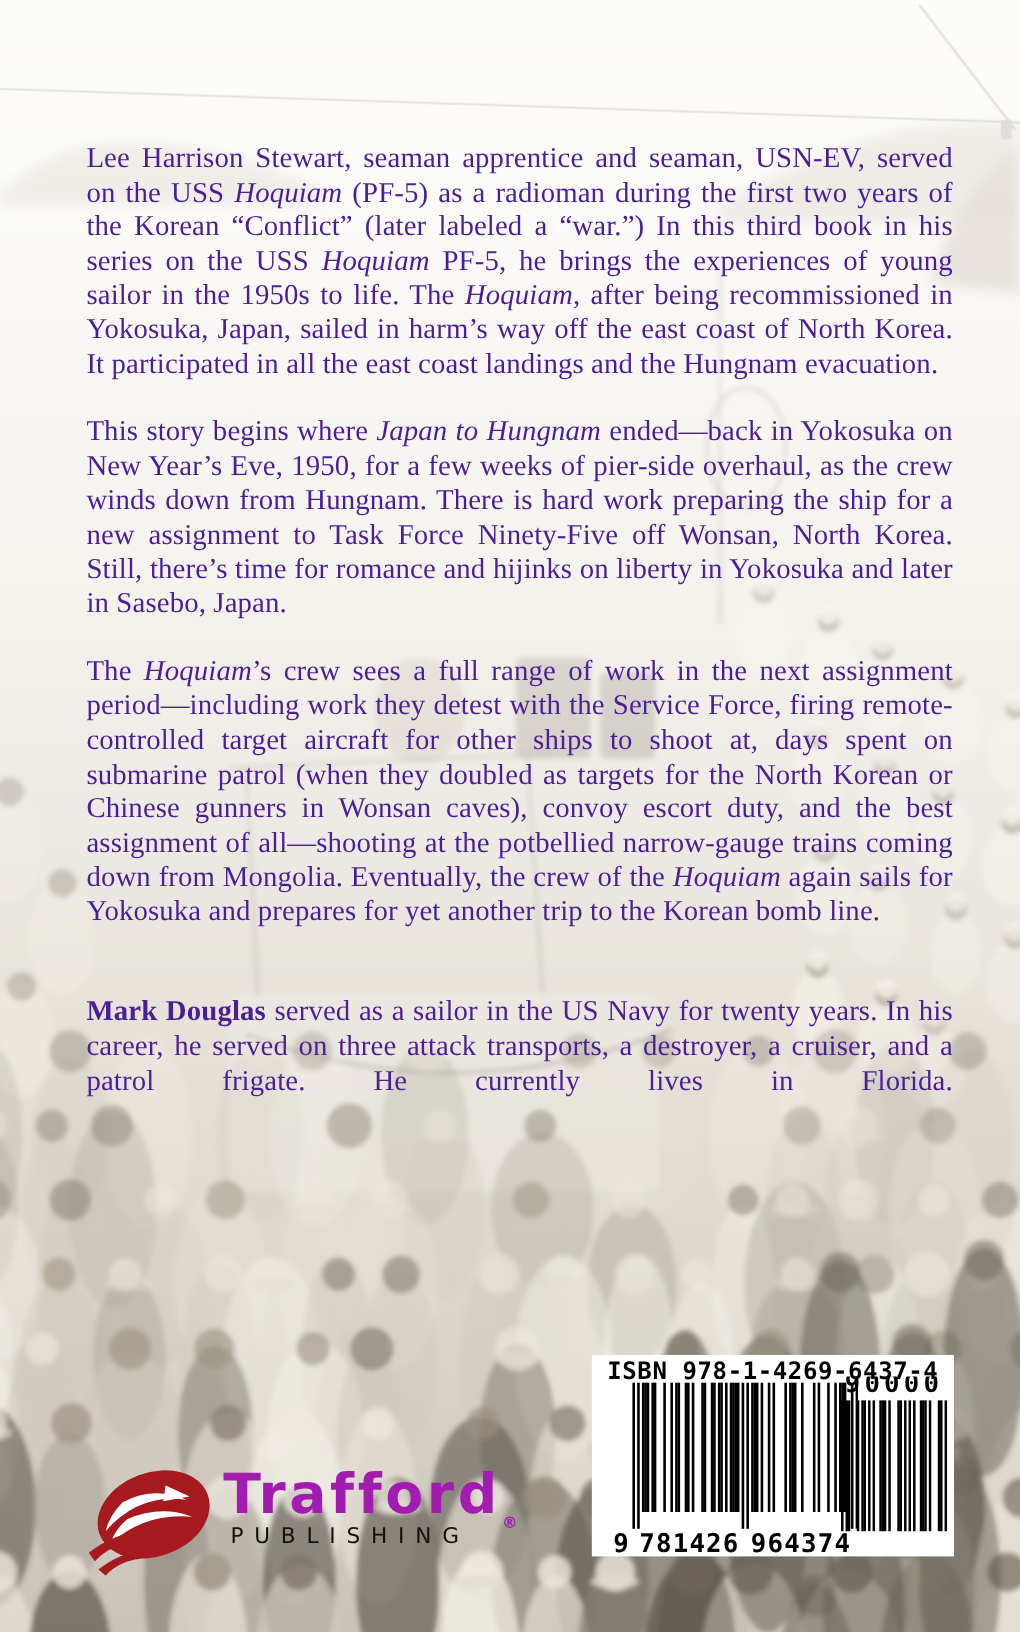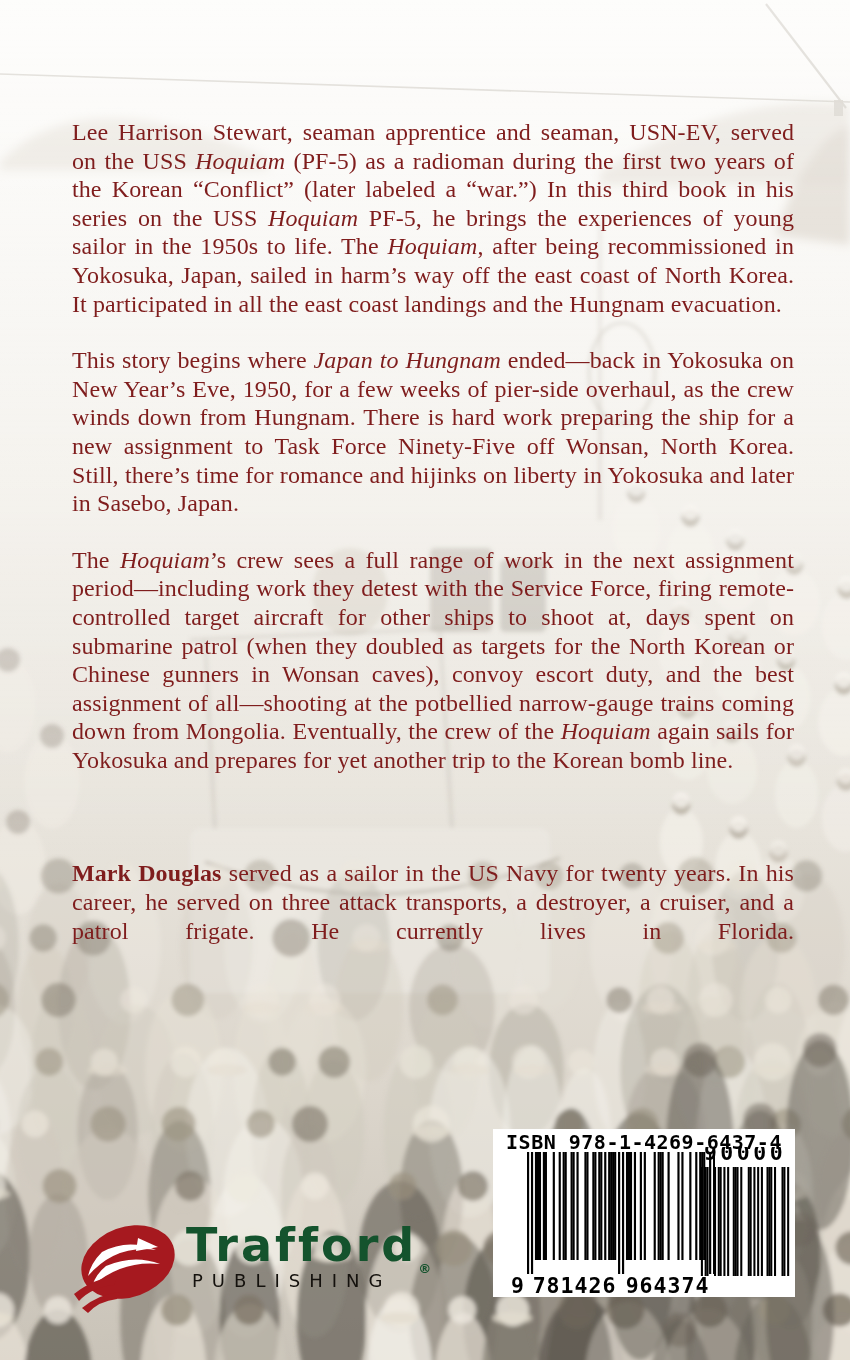--- a/index.html
+++ b/index.html
@@ -3,36 +3,36 @@
 <meta charset="utf-8">
 <style>
   html,body{margin:0;padding:0;background:#ffffff;}
   .cover{
     position:relative;width:850px;height:1360px;overflow:hidden;
     background:#f5f3ef;font-family:"Liberation Serif",serif;
   }
   .bg{position:absolute;left:0;top:0;z-index:0;}
   .text-block{
     position:absolute;left:72px;top:118px;width:722px;z-index:2;
-    color:#7f1d1d;
+    color:#4c1d95;
   }
   .text-block p{
     margin:0 0 28px 0;font-size:24px;line-height:28.6px;
     text-align:justify;letter-spacing:0.1px;
   }
-  .text-block p.bio{margin-top:85px;text-align-last:justify;-moz-text-align-last:justify;}
+  .text-block p.bio{margin-top:55px;text-align-last:justify;-moz-text-align-last:justify;}
   .text-block i{font-style:italic;}
   .text-block b{font-weight:bold;}
 
   
   .logo-mark{position:absolute;left:72px;top:1218px;width:106px;height:104px;z-index:2;}
   .wordmark{
     position:absolute;left:186px;top:1222px;z-index:2;
     font-family:"DejaVu Sans",sans-serif;font-weight:bold;font-size:46px;
-    letter-spacing:3px;color:#14532d;line-height:1;
+    letter-spacing:3px;color:#a21caf;line-height:1;
   }
   .wordmark .rmark{font-size:13px;letter-spacing:0;vertical-align:-12px;margin-left:1px;}
   .tagline{
     position:absolute;left:192px;top:1272px;z-index:2;
     font-family:"DejaVu Sans",sans-serif;font-weight:normal;font-size:18px;
     letter-spacing:9px;color:#14110d;line-height:1;
   }
 
   
   .barcode-box{

